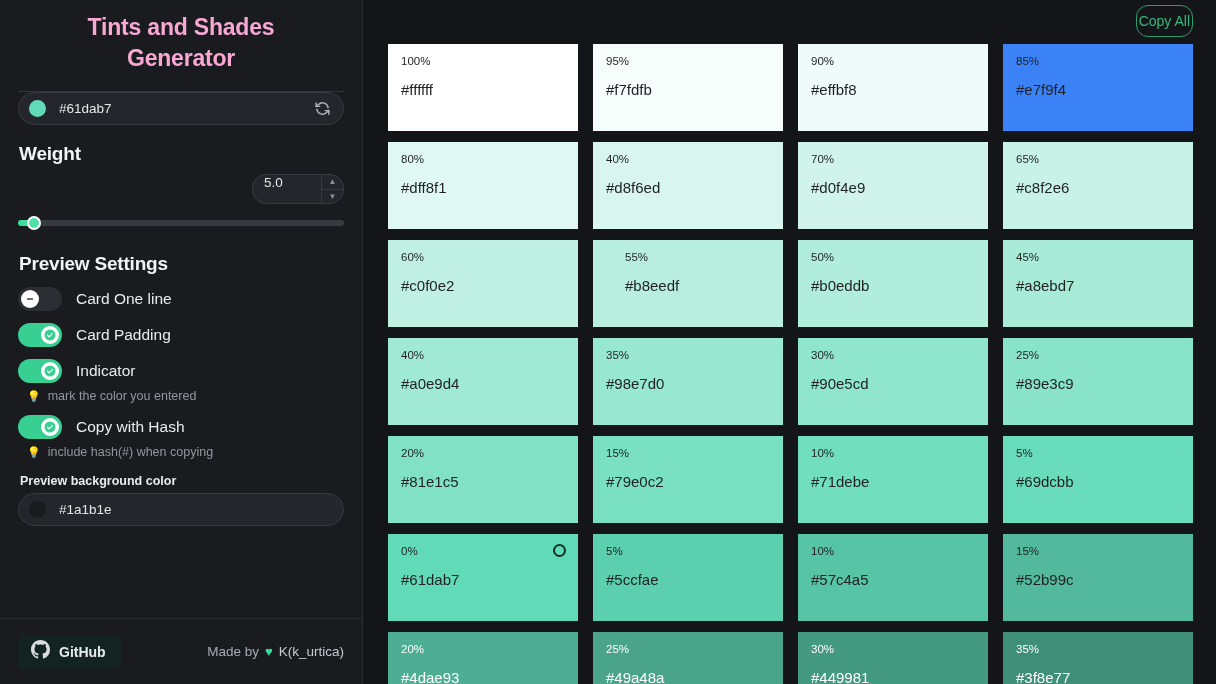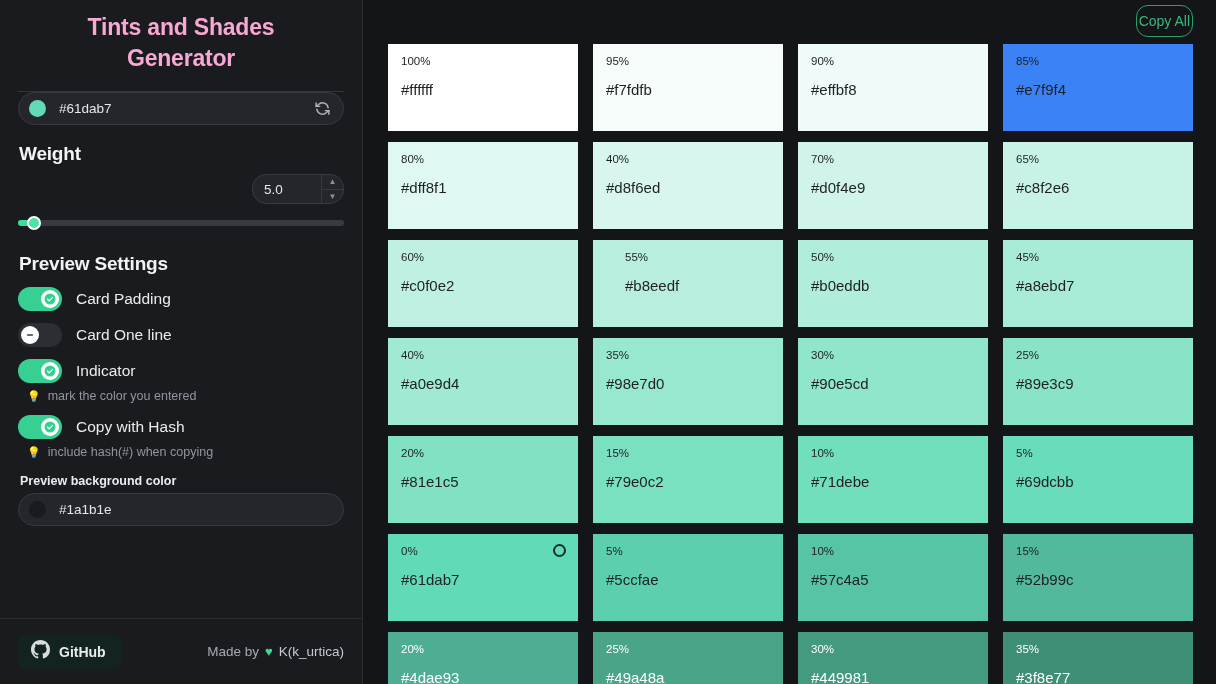--- a/index.html
+++ b/index.html
@@ -53,21 +53,21 @@
   .color-input-value {
     color: #e6e7e9; font-size: 13.5px; margin-left: 13px; flex: 1 1 auto;
   }
   .refresh-icon { width: 17px; height: 17px; flex: 0 0 17px; opacity: .85; }
 
   
   .weight-row { display: flex; justify-content: flex-end; margin-top: 6px; }
   .num-input {
     width: 92px; height: 30px;
     background: #25262b; border: 1px solid #373a40; border-radius: 14px;
-    display: flex; align-items: center; position: relative;
+    display: flex; position: relative;
   }
   .num-input .val { color: #e6e7e9; font-size: 13.5px; padding-left: 11px; }
   .num-stepper {
     position: absolute; right: 0; top: 0; bottom: 0; width: 22px;
     border-left: 1px solid #373a40;
     display: flex; flex-direction: column;
   }
   .num-stepper div {
     flex: 1; display: flex; align-items: center; justify-content: center;
     color: #8b8f96; font-size: 8px;
@@ -197,40 +197,40 @@
         <div class="slider-track">
           <div class="slider-fill" style="width: 5%;"></div>
         </div>
         <div class="slider-thumb" style="left: 5%;"></div>
       </div>
 
       <div class="section-label" style="margin-top:22px">Preview Settings</div>
 
       <div id="toggles">
           <div class="toggle-row">
+            <span class="toggle off">
+              <span class="knob">
+                <svg viewBox="0 0 24 24" width="12" height="12">
+                  <circle cx="12" cy="12" r="11" fill="#fff"></circle>
+                  <path d="M7 12h10" stroke="#3a3c41" stroke-width="2.6" stroke-linecap="round"></path>
+                </svg>
+              </span>
+            </span>
+            <span class="toggle-label">Card One line</span>
+          </div>
+          <div class="toggle-row">
             <span class="toggle on">
               <span class="knob">
                 <svg viewBox="0 0 24 24" width="12" height="12">
                   <circle cx="12" cy="12" r="11" fill="#37cf92"></circle>
                   <path d="M7 12.5l3.2 3.2L17 8.8" stroke="#fff" stroke-width="2.4" fill="none" stroke-linecap="round" stroke-linejoin="round"></path>
                 </svg>
               </span>
             </span>
             <span class="toggle-label">Card Padding</span>
-          </div>
-          <div class="toggle-row">
-            <span class="toggle off">
-              <span class="knob">
-                <svg viewBox="0 0 24 24" width="12" height="12">
-                  <circle cx="12" cy="12" r="11" fill="#fff"></circle>
-                  <path d="M7 12h10" stroke="#3a3c41" stroke-width="2.6" stroke-linecap="round"></path>
-                </svg>
-              </span>
-            </span>
-            <span class="toggle-label">Card One line</span>
           </div>
           <div class="toggle-row">
             <span class="toggle on">
               <span class="knob">
                 <svg viewBox="0 0 24 24" width="12" height="12">
                   <circle cx="12" cy="12" r="11" fill="#37cf92"></circle>
                   <path d="M7 12.5l3.2 3.2L17 8.8" stroke="#fff" stroke-width="2.4" fill="none" stroke-linecap="round" stroke-linejoin="round"></path>
                 </svg>
               </span>
             </span>

